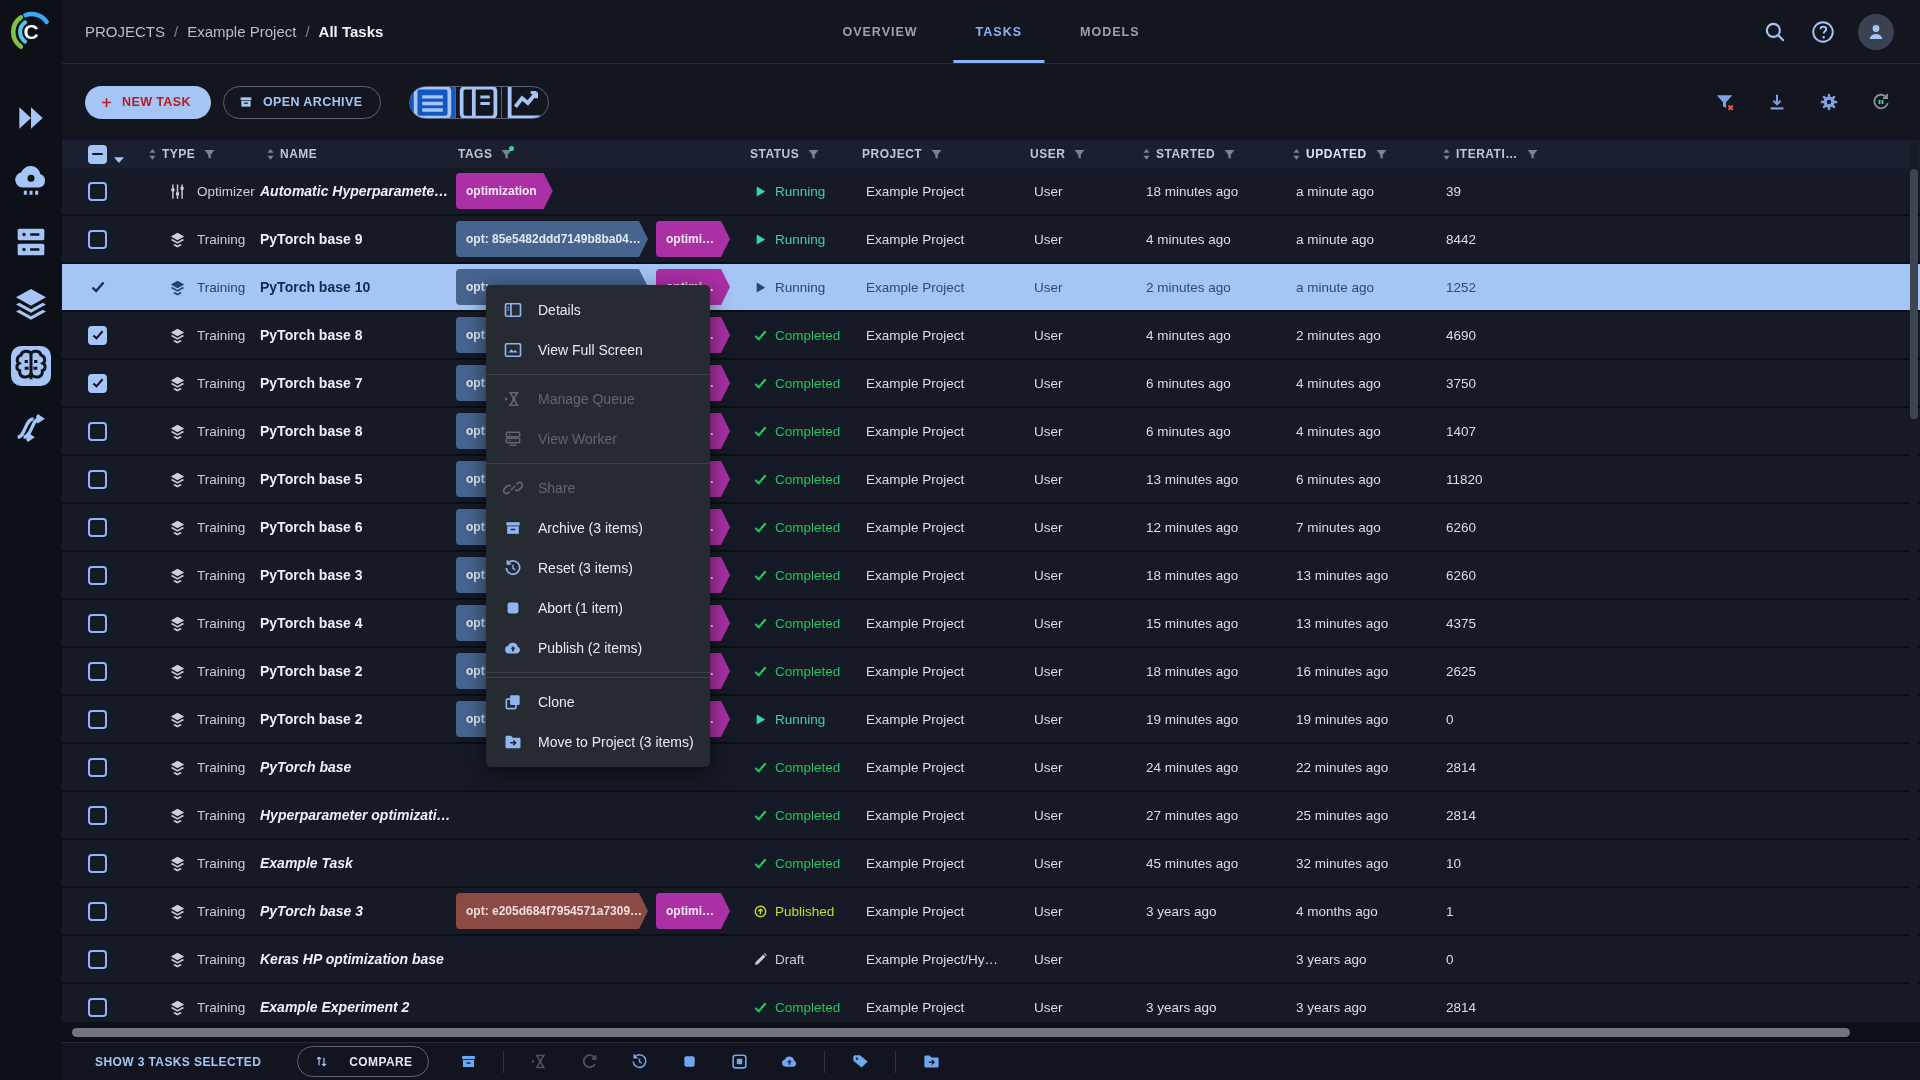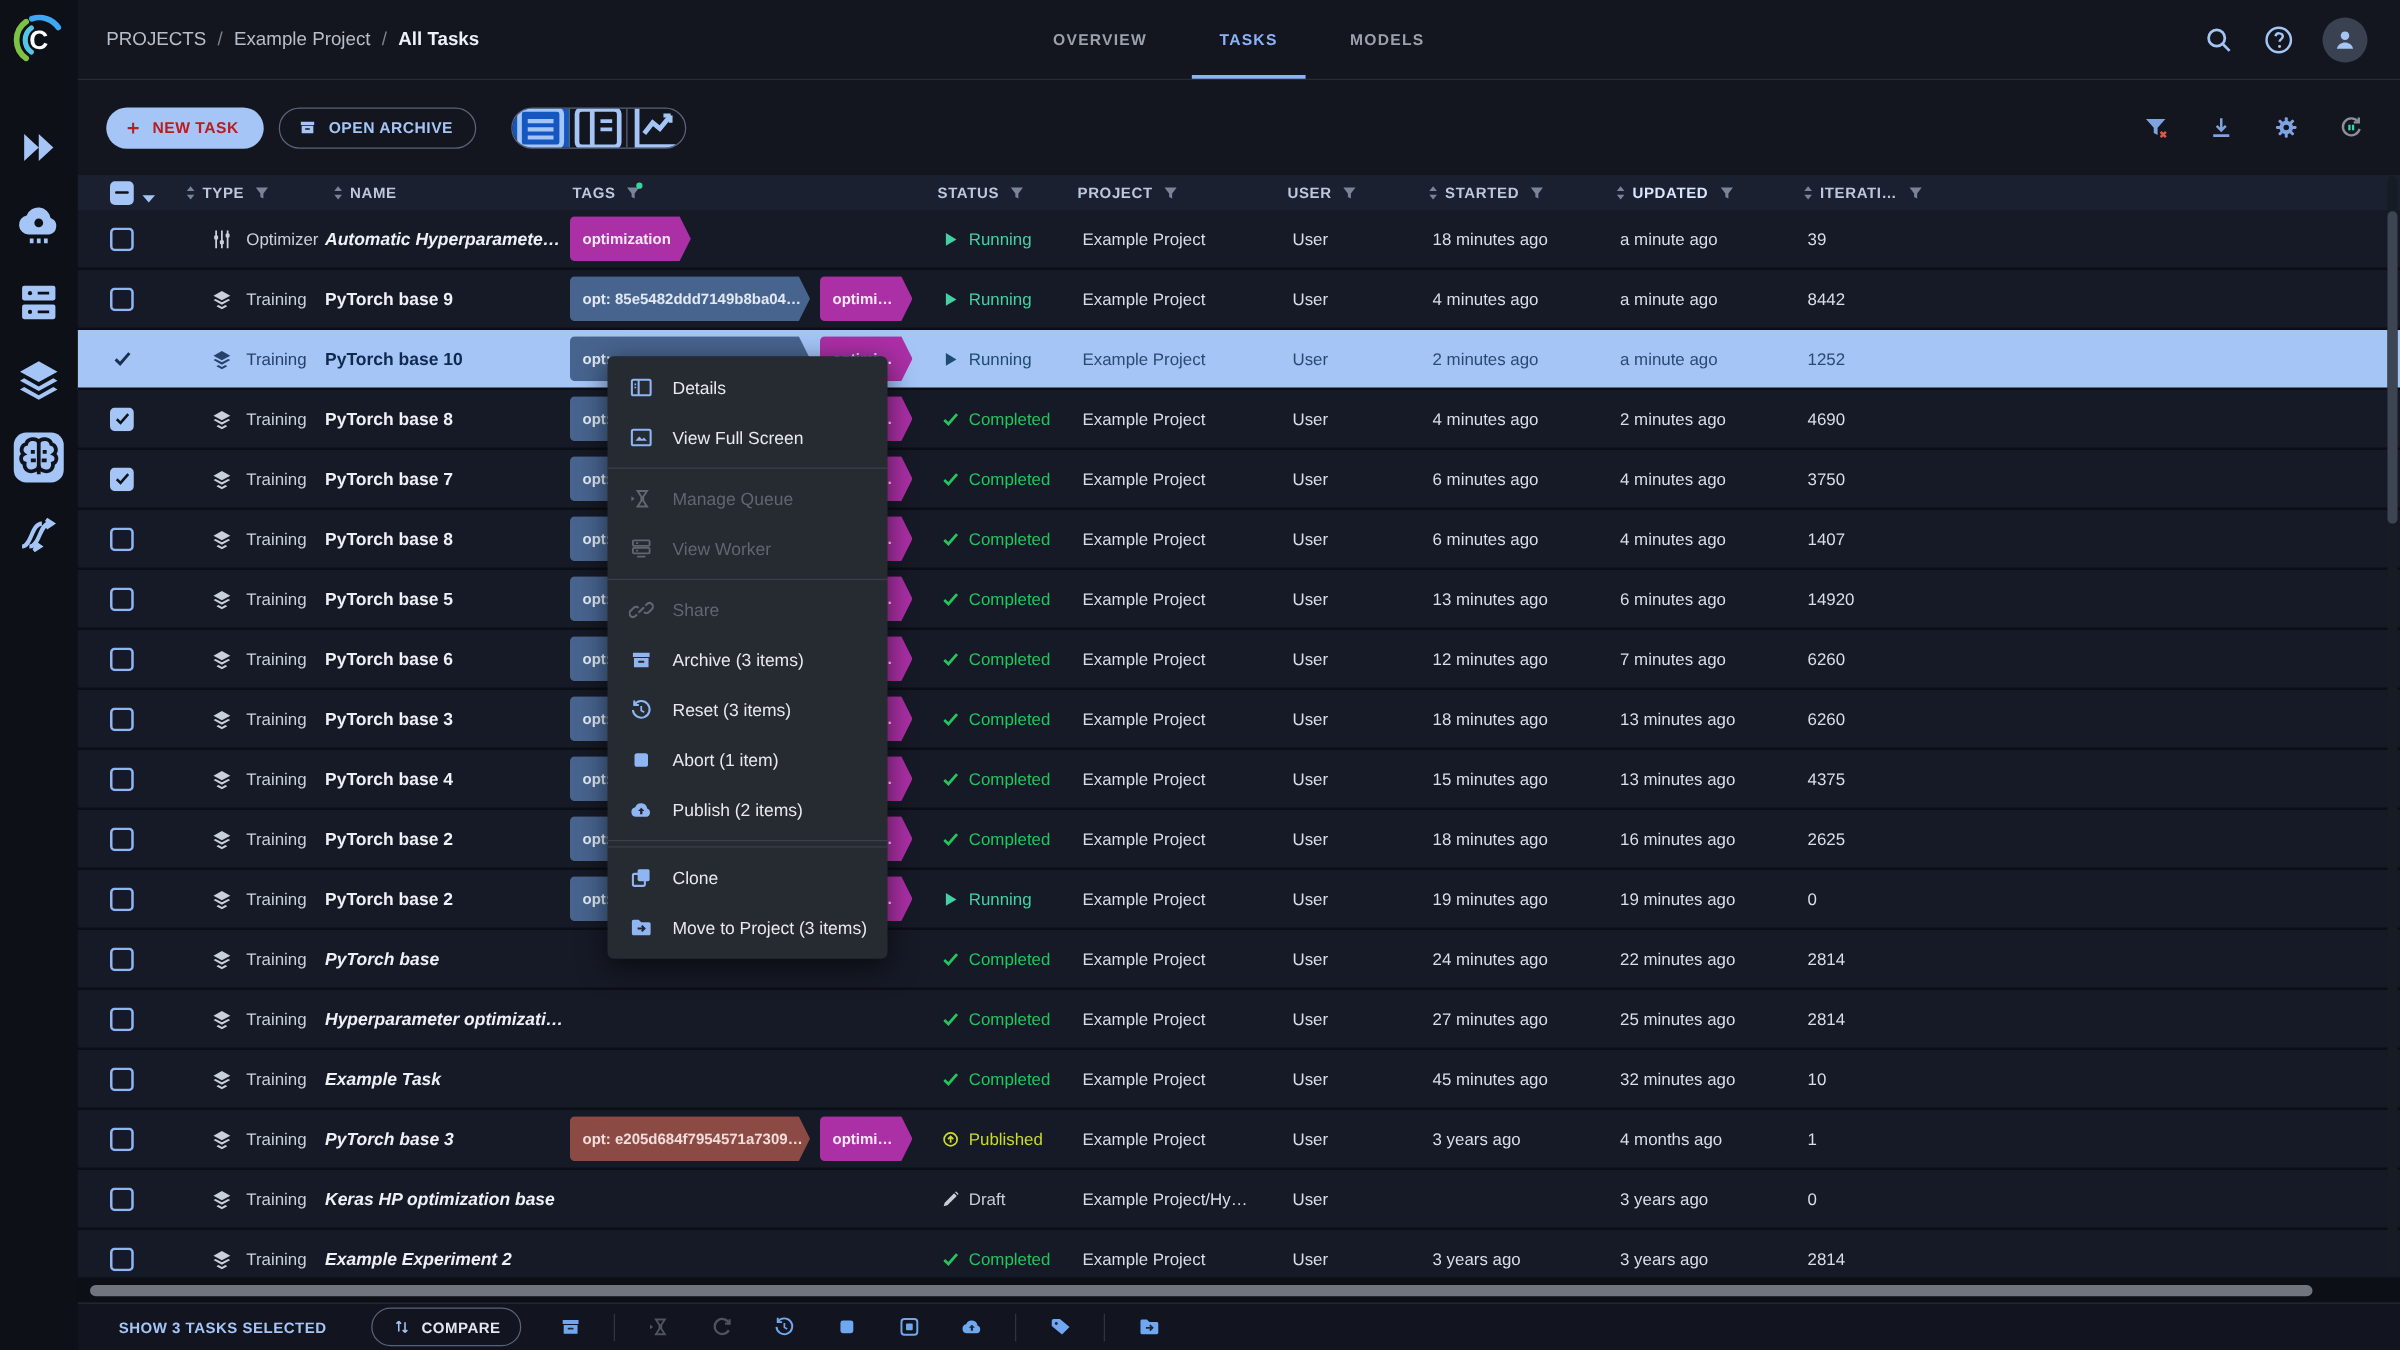--- a/index.html
+++ b/index.html
@@ -120,21 +120,21 @@
   .hthumb { height:9px; border-radius:5px; background:#70757E; margin-left:10px; width:calc(100% - 80px); cursor:pointer; }
   .vscroll { position:absolute; right:2px; top:141px; width:8px; height:880px; background:#171B24; border-radius:4px; }
   .vthumb { position:absolute; left:0; top:28px; width:8px; height:250px; background:#3E4552; border-radius:4px; cursor:pointer; }
 
   
   .footbar { height:38px; background:#121520; border-top:1px solid #262B36; display:flex;
     align-items:center; flex:none; }
   .sel-label { margin-left:33px; font-size:12px; font-weight:700; letter-spacing:.4px;
     color:var(--accent); cursor:pointer; white-space:nowrap; }
   .compare-btn { margin-left:36px; height:31px; border:1px solid #59637A; border-radius:16px;
-    display:flex; align-items:center; gap:8px; padding:0 16px; cursor:pointer; }
+    display:flex; align-items:center; gap:20px; padding:0 16px; cursor:pointer; }
   .compare-btn svg { width:15px; height:15px; color:var(--accent); }
   .compare-btn span { font-size:12px; font-weight:700; letter-spacing:.4px; color:#E3E8F0; }
   .foot-actions { display:flex; align-items:center; gap:20px; margin-left:24px; }
   .fdiv { width:1px; height:22px; background:#2E3440; }
   .fbtn { width:30px; height:30px; display:flex; align-items:center; justify-content:center;
     color:var(--icon-blue); cursor:pointer; }
   .fbtn.disabled { color:#4E545F; cursor:default; }
   .fbtn svg { width:19px; height:19px; }
 
   
@@ -651,21 +651,21 @@
               <svg viewBox="0 0 14 12" fill="none" stroke="currentColor" stroke-width="2.4">
                 <path d="m1.5 6.5 3.6 3.5L12.5 1.5"></path>
               </svg>
             </span>
             <span>Completed</span>
           </div>
           <div class="cell">Example Project</div>
           <div class="cell">User</div>
           <div class="cell">13 minutes ago</div>
           <div class="cell">6 minutes ago</div>
-          <div class="cell">14920</div>
+          <div class="cell">11820</div>
           <div></div>
         </div>
         <div class="row">
           <div class="cell cb-cell">
             <span class="cb"></span>
           </div>
           <div class="cell type-cell">
             <span class="ticon" style="display: inline-flex;">
               <svg viewBox="0 0 24 24" fill="currentColor" style="width: 100%; height: 100%;">
                 <path d="M12 3.5 3.5 8.3 12 13l8.5-4.7z"></path>

